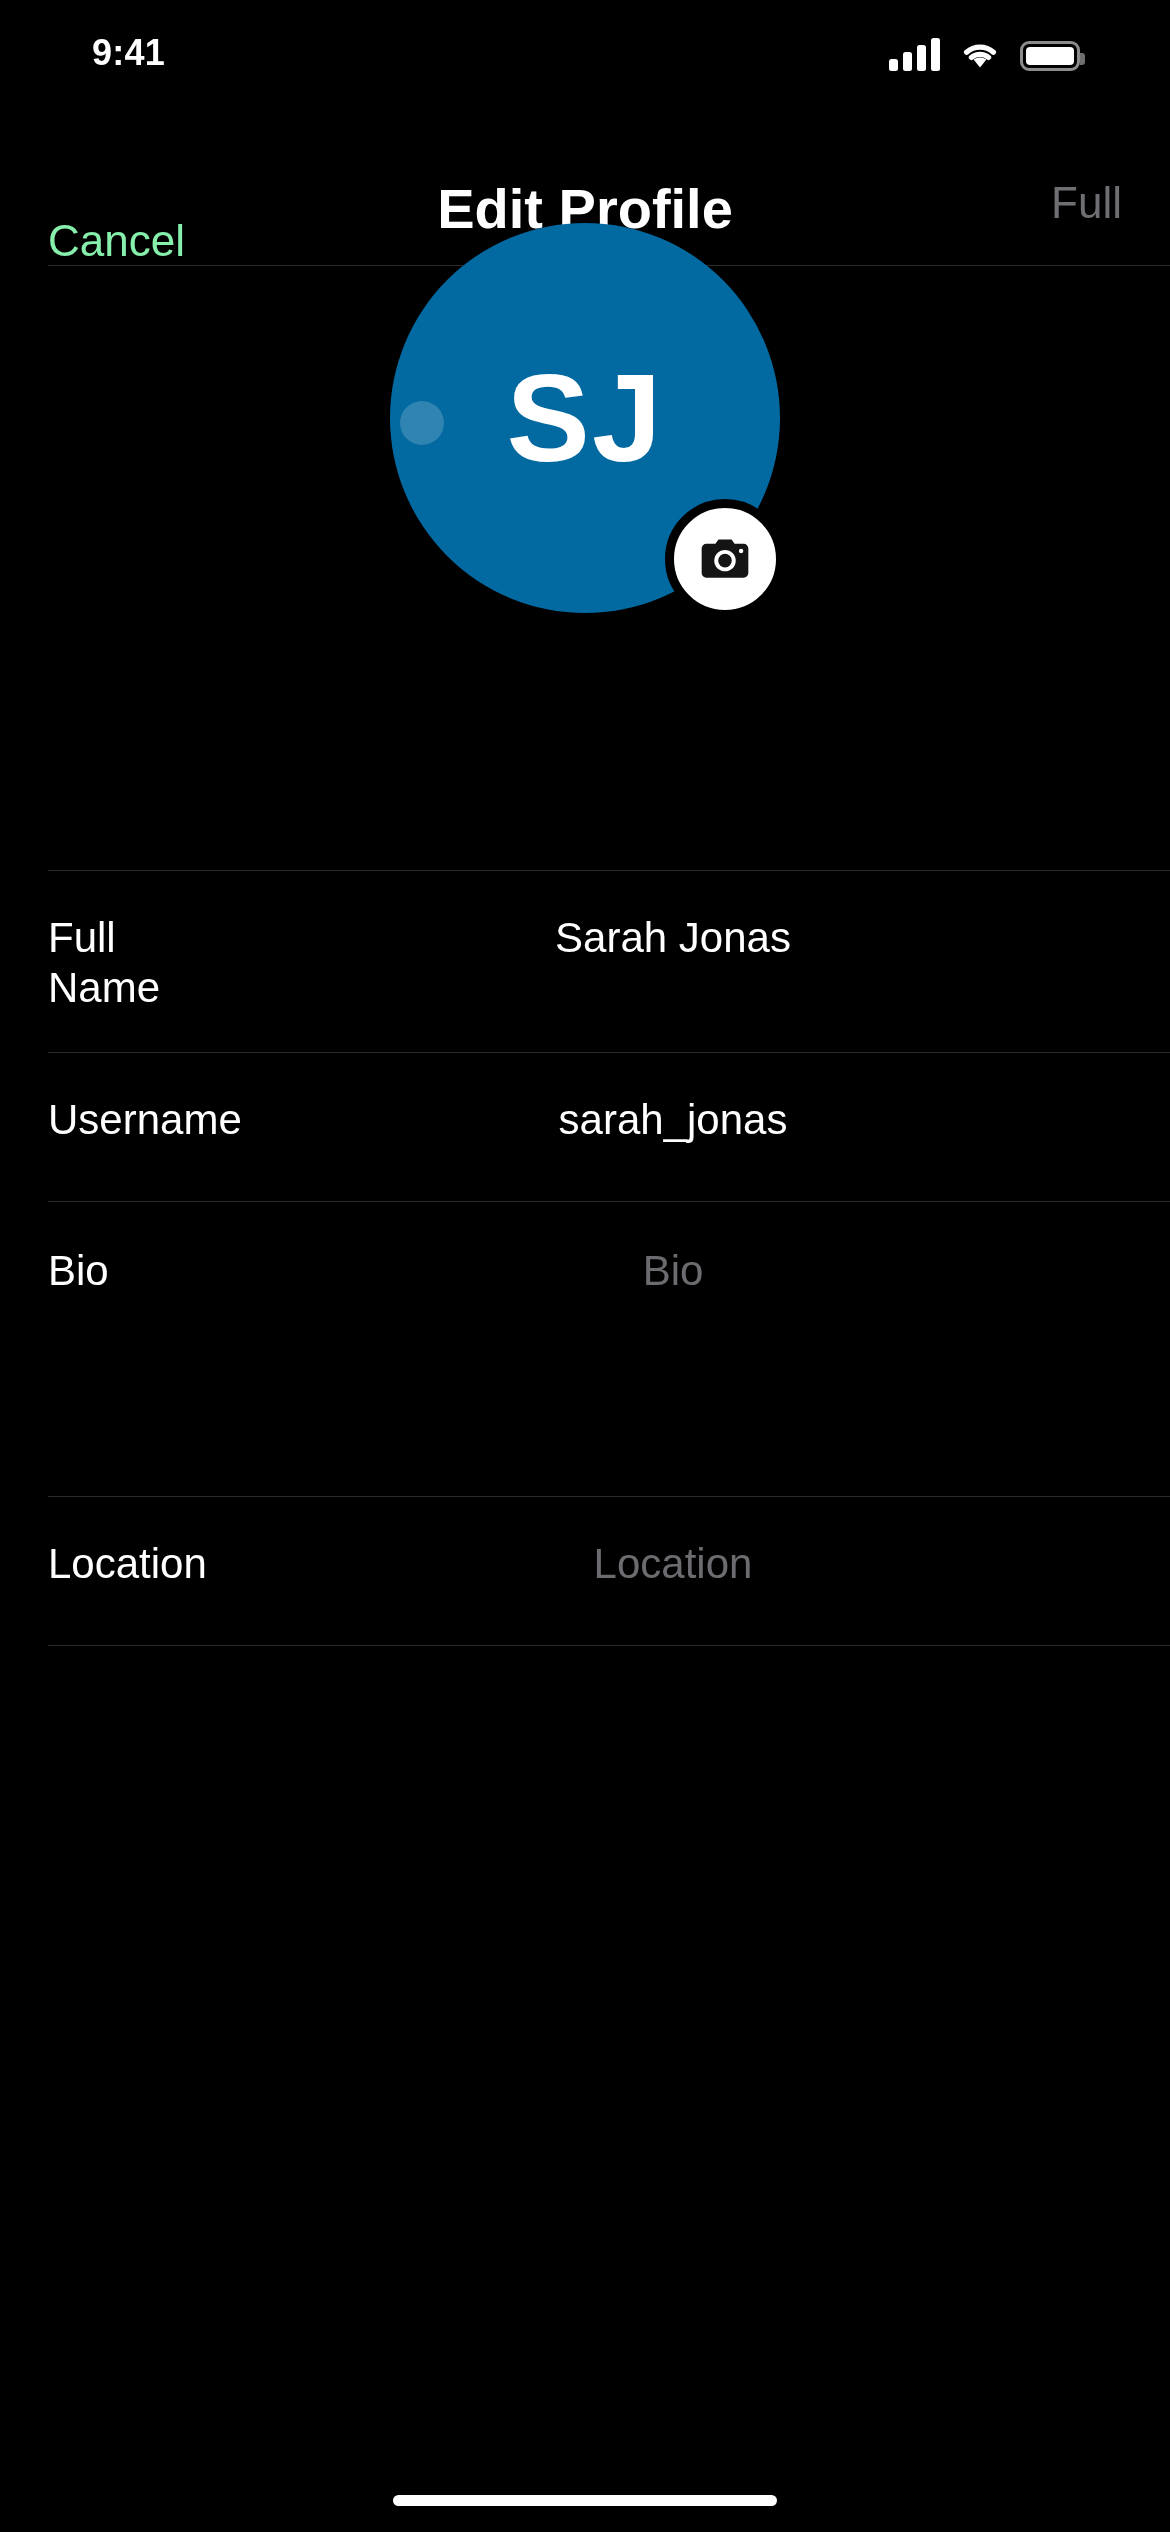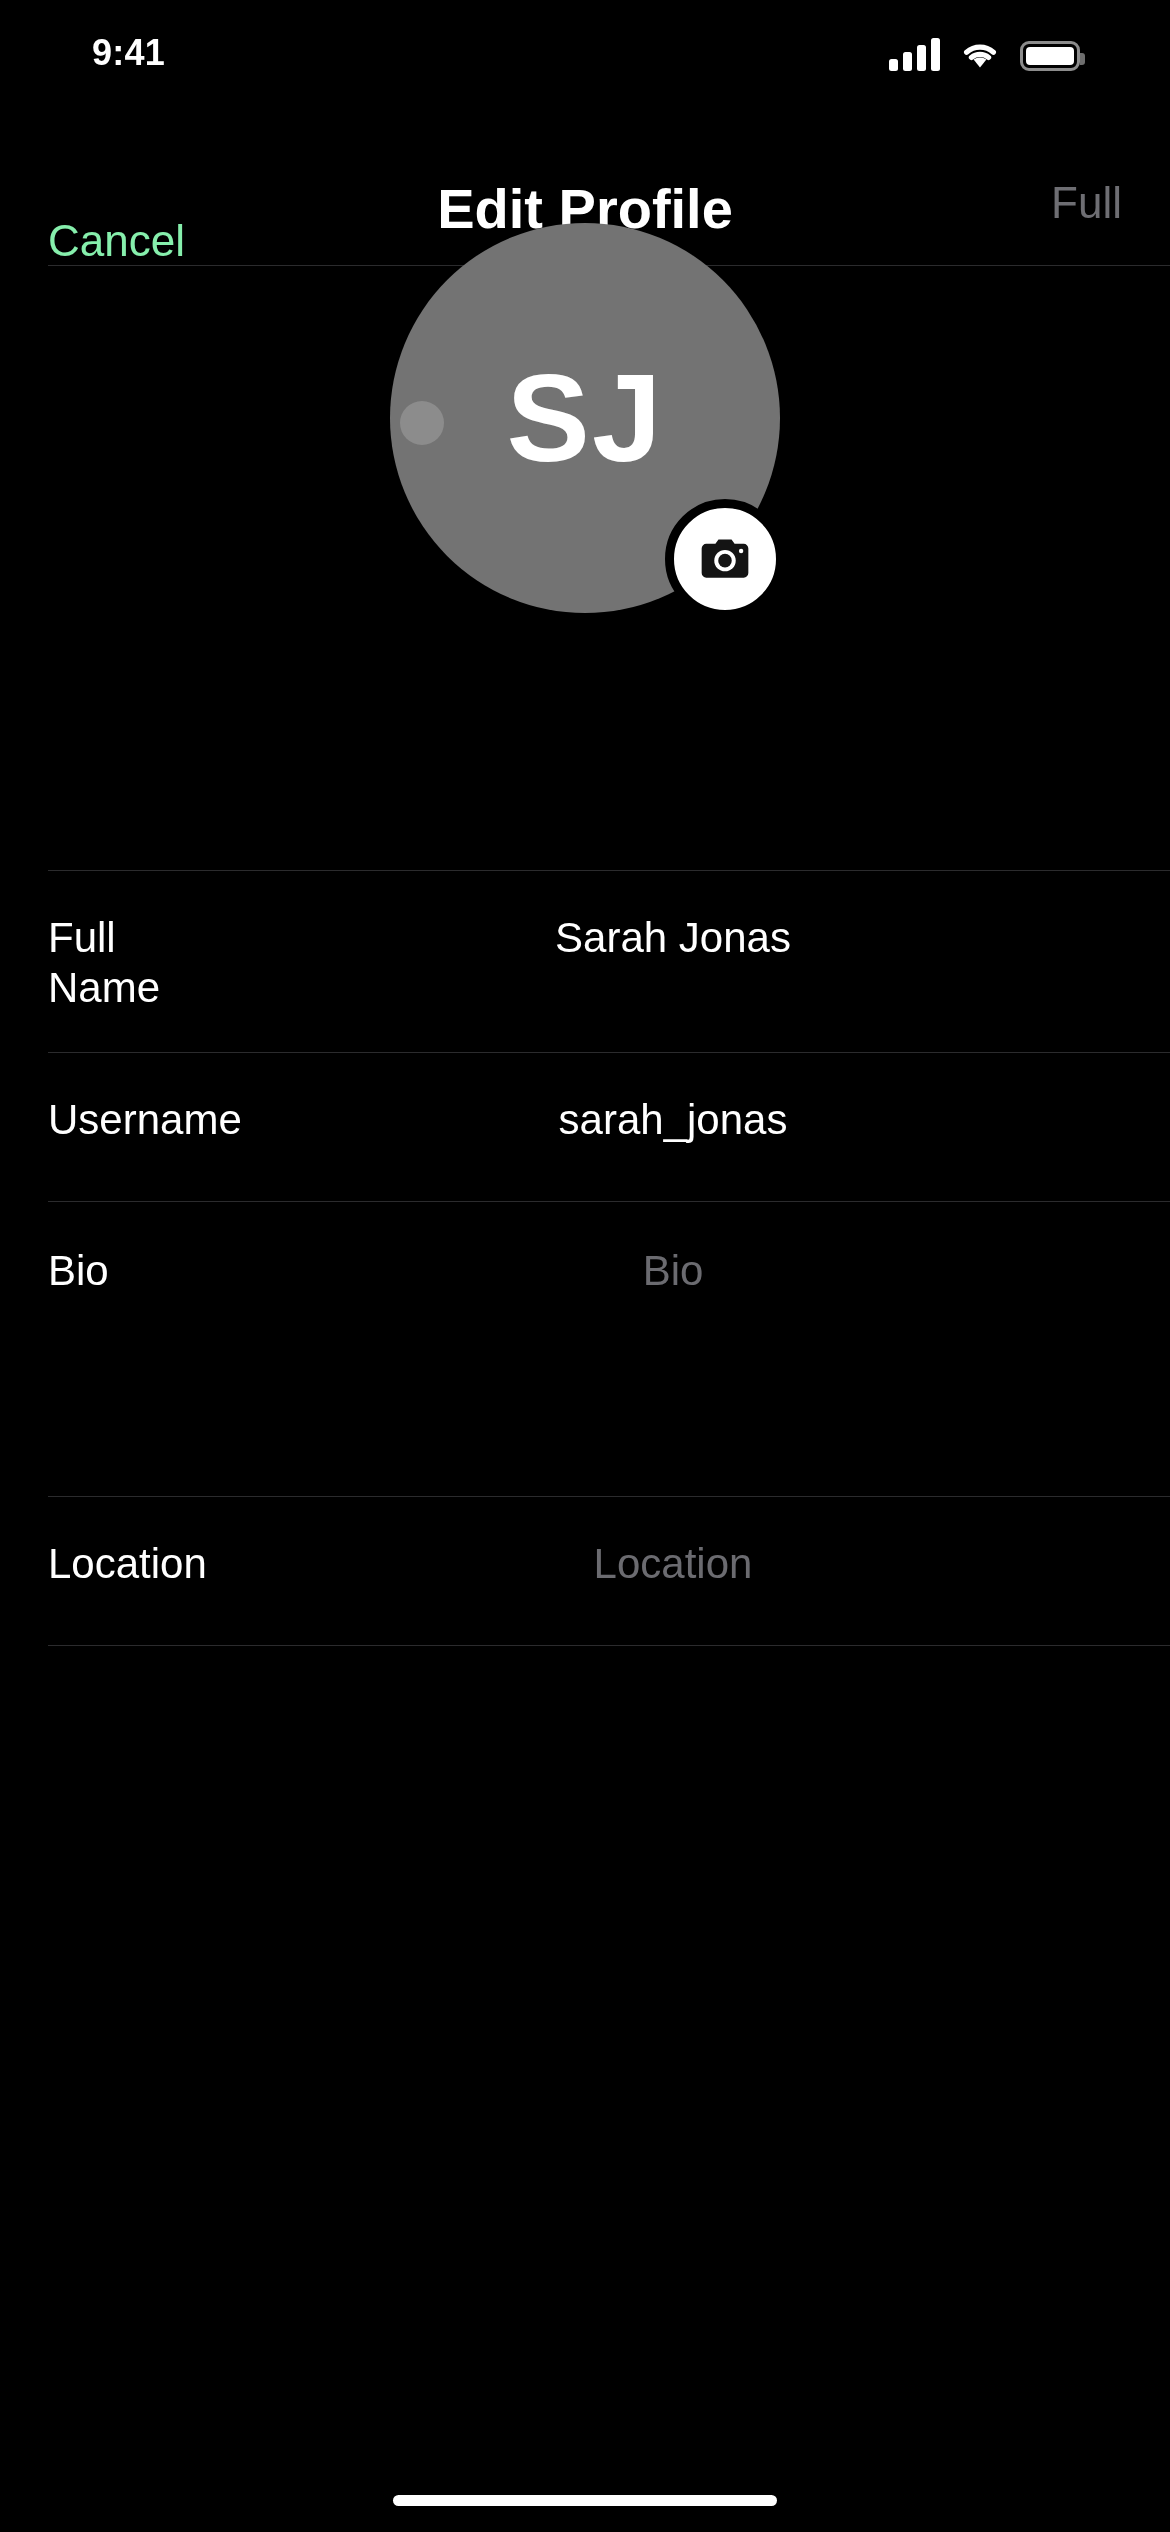--- a/index.html
+++ b/index.html
@@ -149,21 +149,21 @@
 
   <div class="navbar">
     <div class="nav-cancel">Cancel</div>
     <div class="nav-title">Edit Profile</div>
     <div class="nav-save">Full</div>
     <div class="nav-sep"></div>
   </div>
 
   <div class="avatar-block">
     <div class="avatar-wrap">
-      <div class="avatar" style="background: #737373;">
+      <div class="avatar" style="background: #0369a1;">
         <span class="avatar-initials">SJ</span>
       </div>
       <span class="avatar-dot"></span>
       <div class="camera-btn">
         <span>
           <svg viewBox="0 0 24 24" xmlns="http://www.w3.org/2000/svg">
             <path d="M9.2 3.6 h5.6 l1.3 1.9 H20 a2 2 0 0 1 2 2 V18 a2 2 0 0 1 -2 2 H4 a2 2 0 0 1 -2 -2 V7.5 a2 2 0 0 1 2 -2 h3.9 Z" fill="#141414"></path>
             <circle cx="12" cy="12.7" r="4.6" fill="#ffffff"></circle>
             <circle cx="12" cy="12.7" r="2.9" fill="#141414"></circle>
             <circle cx="18.9" cy="8.6" r="0.95" fill="#ffffff"></circle>

